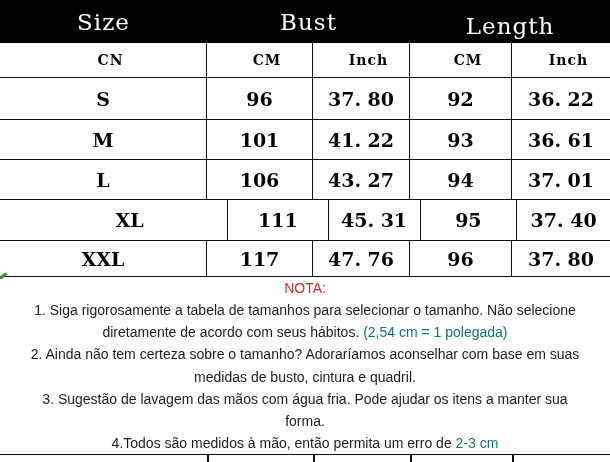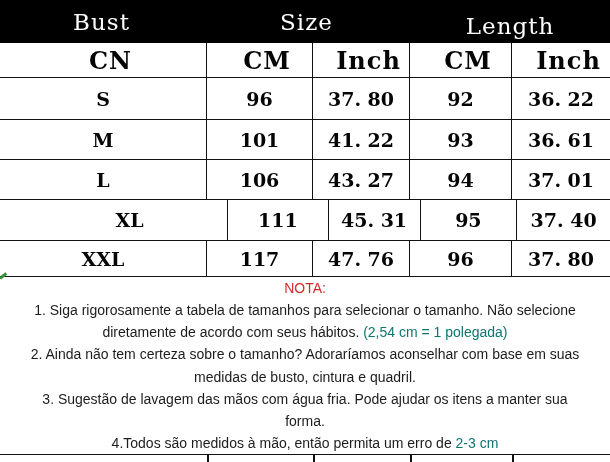--- a/index.html
+++ b/index.html
@@ -23,21 +23,21 @@
   }
   .cell:last-child{border-right:none;}
   
   .c1{width:207px;} .c2{width:106px;} .c3{width:97px;} .c4{width:102px;} .c5{width:98px;}
   
   .hdr{height:43px;background:#000;border-bottom:none;}
   .hdr .cell{border-right:none;color:#fff;font-size:23px;font-weight:400;letter-spacing:1px;}
   .h1{width:207px;} .h2{width:203px;} .h3{width:200px;margin-top:8px;}
   
   .sub{height:35px;}
-  .sub .cell{font-size:24px;font-weight:700;letter-spacing:1px;padding-left:15px;}
+  .sub .cell{font-size:14px;font-weight:700;letter-spacing:1px;padding-left:15px;}
   
   .r-s{height:42px;} .r-m{height:40px;} .r-l{height:40px;} .r-xl{height:41px;padding-left:32px;} .r-xxl{height:36px;}
   .data .cell{font-size:19px;font-weight:700;}
   
   .notes{
     box-sizing:border-box;
     height:178px;
     display:flex;flex-direction:column;
     align-items:center;justify-content:center;
     border-bottom:1.5px solid #111;
@@ -64,22 +64,22 @@
   }
 </style>
 </head>
 <body>
 
 <div class="sheet">
 
   <div class="tbl">
 
     <div class="row hdr">
+      <div class="cell h1">Size</div>
       <div class="cell h2">Bust</div>
-      <div class="cell h1">Size</div>
       <div class="cell h3">Length</div>
     </div>
 
     <div class="row sub">
       <div class="cell c1">CN</div>
       <div class="cell c2">CM</div>
       <div class="cell c3">Inch</div>
       <div class="cell c4">CM</div>
       <div class="cell c5">Inch</div>
     </div>

